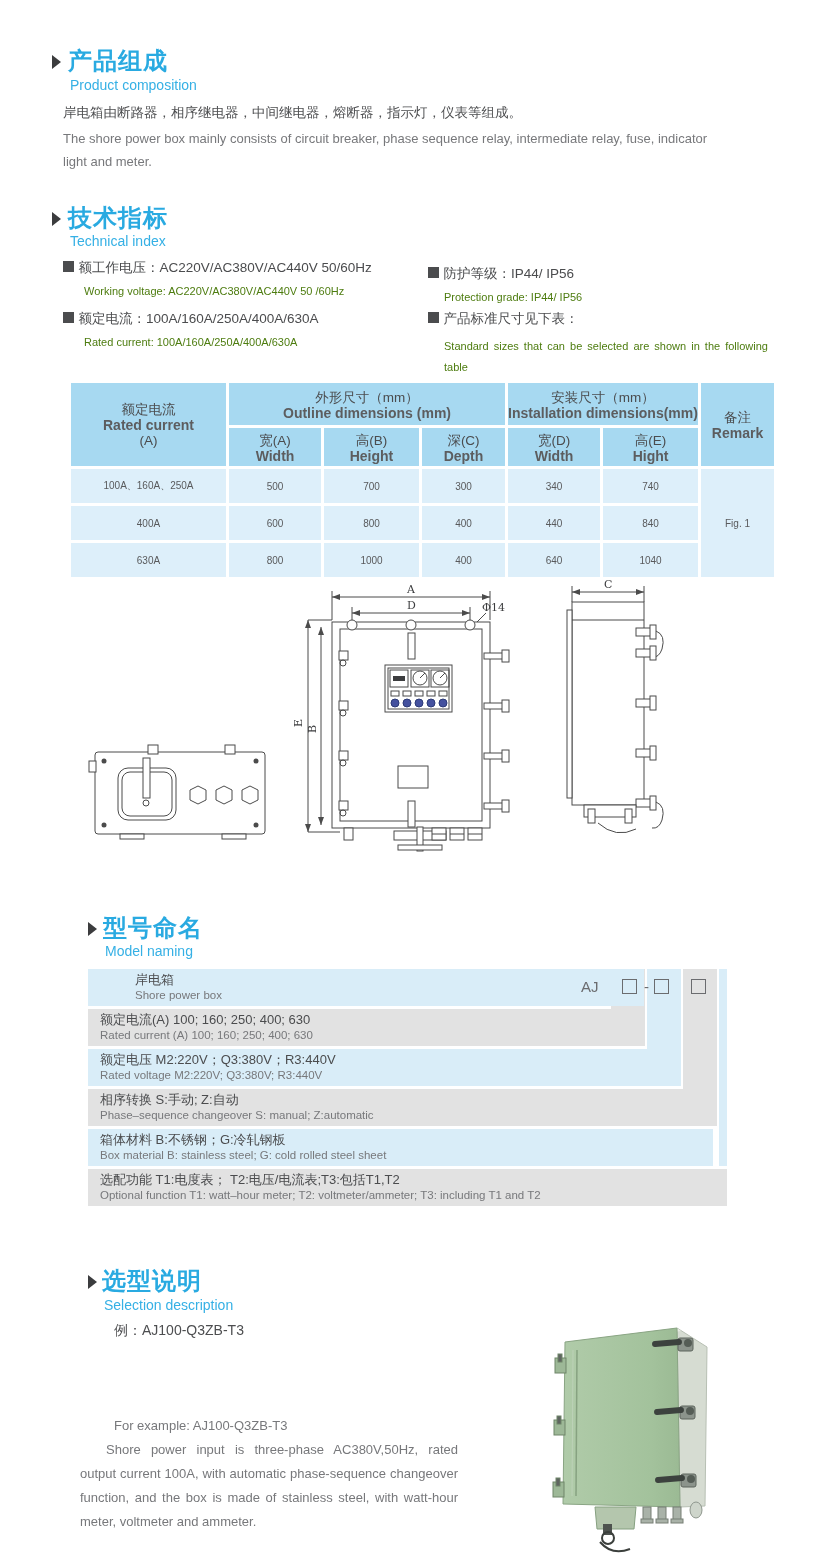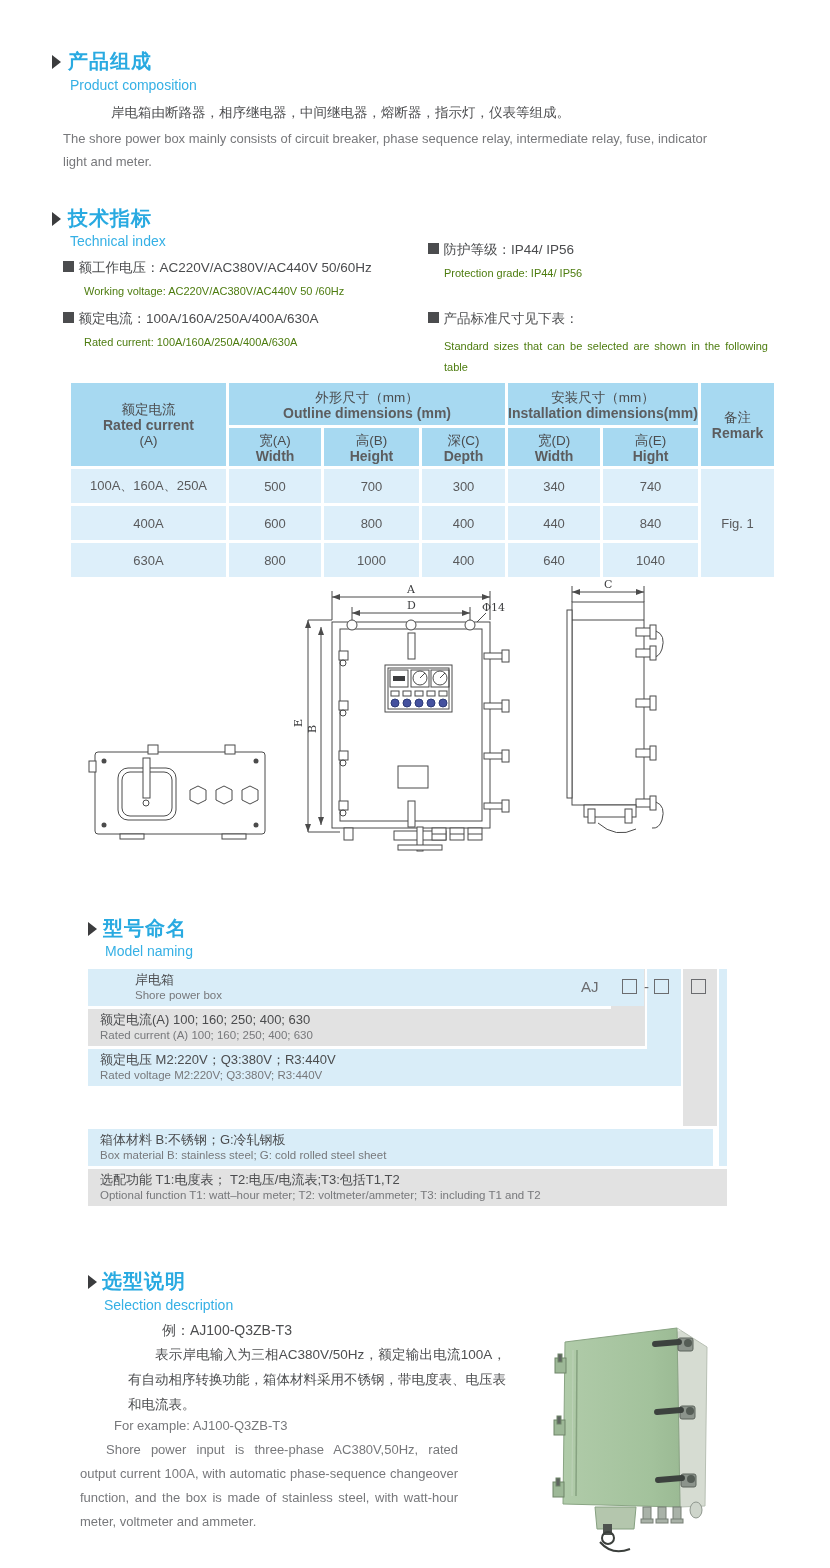--- a/index.html
+++ b/index.html
@@ -2,36 +2,36 @@
 <html><head>
 <meta charset="utf-8">
 <style>
   html,body{margin:0;padding:0;background:#ffffff;}
   #page{position:relative;width:830px;height:1568px;background:#ffffff;overflow:hidden;
         font-family:"Liberation Sans","DejaVu Sans",sans-serif;color:#4d4e50;}
   .abs{position:absolute;}
 
   
   .tri{width:0;height:0;border-left:9px solid #3b3c3e;border-top:7px solid transparent;border-bottom:7px solid transparent;}
-  .h-cn{font-size:20px;font-weight:bold;color:#29aae1;letter-spacing:1px;line-height:26px;}
+  .h-cn{font-size:24px;font-weight:bold;color:#29aae1;letter-spacing:1px;line-height:26px;}
   .h-en{font-size:14px;color:#35b0e5;line-height:16px;}
 
-  .p-cn{font-size:13.5px;line-height:24px;margin-left:48px;}
+  .p-cn{font-size:13.5px;line-height:24px;}
   .p-en{font-size:13px;line-height:23px;color:#77787b;}
 
   
   .sq{width:11px;height:11px;background:#4b4c4e;display:inline-block;}
   .spec-cn{font-size:13.5px;color:#4b4c4e;}
   .spec-en{font-size:11px;color:#4d7c0f;}
 
   
   table.dim{border-collapse:separate;border-spacing:3px;table-layout:fixed;}
   table.dim th,table.dim td{padding:0;text-align:center;vertical-align:middle;font-weight:normal;}
   table.dim th{background:#a7d9f1;color:#4b4c4e;}
-  table.dim td{background:#ddeffa;color:#595a5c;font-size:13px;}
+  table.dim td{background:#ddeffa;color:#595a5c;font-size:10px;}
   .th-cn{display:block;font-size:13.5px;line-height:17px;}
   .th-en{display:block;font-size:14px;line-height:14px;color:#5c5d5f;font-weight:bold;}
 
   
   .nrow{position:absolute;height:37px;overflow:hidden;}
   .nrow .cnl{font-size:13px;line-height:16px;padding:3px 0 0 12px;color:#4b4c4e;white-space:nowrap;}
   .nrow .enl{font-size:11.5px;line-height:14px;padding:0 0 0 12px;color:#77787b;white-space:nowrap;}
   .blue{background:#d9edf8;}
   .gray{background:#e2e2e2;}
   .codebox{position:absolute;width:13px;height:13px;border:1px solid #6b6c6f;background:transparent;}
@@ -60,21 +60,21 @@
     <span class="sq"></span>
     <span class="spec-cn">额工作电压：AC220V/AC380V/AC440V  50/60Hz</span>
     <div class="spec-en" style="margin:8px 0 0 21px;">Working voltage: AC220V/AC380V/AC440V 50 /60Hz</div>
   </div>
   <div class="abs" style="left:63px;top:309px;width:355px;">
     <span class="sq"></span>
     <span class="spec-cn">额定电流：100A/160A/250A/400A/630A</span>
     <div class="spec-en" style="margin:8px 0 16px 21px;">Rated current: 100A/160A/250A/400A/630A</div>
   </div>
 
-  <div class="abs" style="left:428px;top:240px;width:345px;">
+  <div class="abs" style="left:428px;top:264px;width:345px;">
     <span class="sq"></span>
     <span class="spec-cn">防护等级：IP44/ IP56</span>
     <div class="spec-en" style="margin:8px 0 0 16px;">Protection grade: IP44/ IP56</div>
   </div>
   <div class="abs" style="left:428px;top:309px;width:340px;">
     <span class="sq"></span>
     <span class="spec-cn">产品标准尺寸见下表：</span>
     <div class="spec-en" style="margin:8px 0 0 16px;line-height:21px;text-align:justify;">Standard  sizes  that  can  be  selected  are  shown  in  the following table</div>
   </div>
 
@@ -331,20 +331,24 @@
         <div class="enl">Shore power box</div>
     </div>
     <div class="nrow gray" style="left:0;top:40px;width:557px;">
       <div class="cnl">额定电流(A)  100; 160; 250; 400; 630</div>
         <div class="enl">Rated current (A)  100; 160; 250; 400; 630</div>
     </div>
     <div class="nrow blue" style="left:0;top:80px;width:593px;">
       <div class="cnl">额定电压   M2:220V；Q3:380V；R3:440V</div>
         <div class="enl">Rated voltage   M2:220V;  Q3:380V;  R3:440V</div>
     </div>
+    <div class="nrow gray" style="left:0;top:120px;width:629px;">
+      <div class="cnl">相序转换  S:手动; Z:自动</div>
+        <div class="enl">Phase–sequence changeover  S: manual;  Z:automatic</div>
+    </div>
     <div class="nrow blue" style="left:0;top:160px;width:625px;">
       <div class="cnl">箱体材料    B:不锈钢；G:冷轧钢板</div>
         <div class="enl">Box material    B: stainless steel; G: cold rolled steel sheet</div>
     </div>
     <div class="nrow gray" style="left:0;top:200px;width:639px;">
       <div class="cnl">选配功能     T1:电度表； T2:电压/电流表;T3:包括T1,T2</div>
         <div class="enl">Optional function   T1: watt–hour meter; T2: voltmeter/ammeter; T3: including T1 and T2</div>
     </div>
 
     <div class="abs" style="left:493px;top:9px;font-size:15px;color:#6b6c6f;">AJ</div>
@@ -352,21 +356,20 @@
     <div class="abs" style="left:556px;top:9px;font-size:15px;color:#6b6c6f;">-</div>
     <div class="abs codebox" style="left:566px;top:10px;"></div>
     <div class="abs codebox" style="left:603px;top:10px;"></div>
   </div>
 
   <div class="abs tri" style="left:88px;top:1275px;"></div>
   <div class="abs h-cn" style="left:102px;top:1268px;">选型说明</div>
   <div class="abs h-en" style="left:104px;top:1297px;">Selection description</div>
 
   <div class="abs p-cn" style="left:114px;top:1318px;width:340px;font-size:14px;">例：AJ100-Q3ZB-T3</div>
-  <div class="abs p-cn" style="left:80px;top:1342px;width:378px;text-indent:2em;text-align:justify;line-height:25px;">表示岸电输入为三相AC380V/50Hz，额定输出电流100A，有自动相序转换功能，箱体材料采用不锈钢，带电度表、电压表和电流表。</div>
   <div class="abs p-en" style="left:114px;top:1414px;width:340px;">For example: AJ100-Q3ZB-T3</div>
   <div class="abs p-en" style="left:80px;top:1438px;width:378px;text-indent:2em;text-align:justify;line-height:24px;">Shore power input is three-phase AC380V,50Hz, rated output current 100A, with automatic phase-sequence changeover function, and the box is made of stainless steel, with watt-hour meter, voltmeter and ammeter.</div>
 
   <svg class="abs" style="left:540px;top:1300px;" width="290" height="268" viewBox="0 0 290 268">
     <defs>
       <linearGradient id="gFront" x1="0" y1="0" x2="1" y2="0">
         <stop offset="0" stop-color="#b0cba9"></stop>
           <stop offset="0.75" stop-color="#a3c29c"></stop>
           <stop offset="1" stop-color="#9bba94"></stop>
       </linearGradient>

